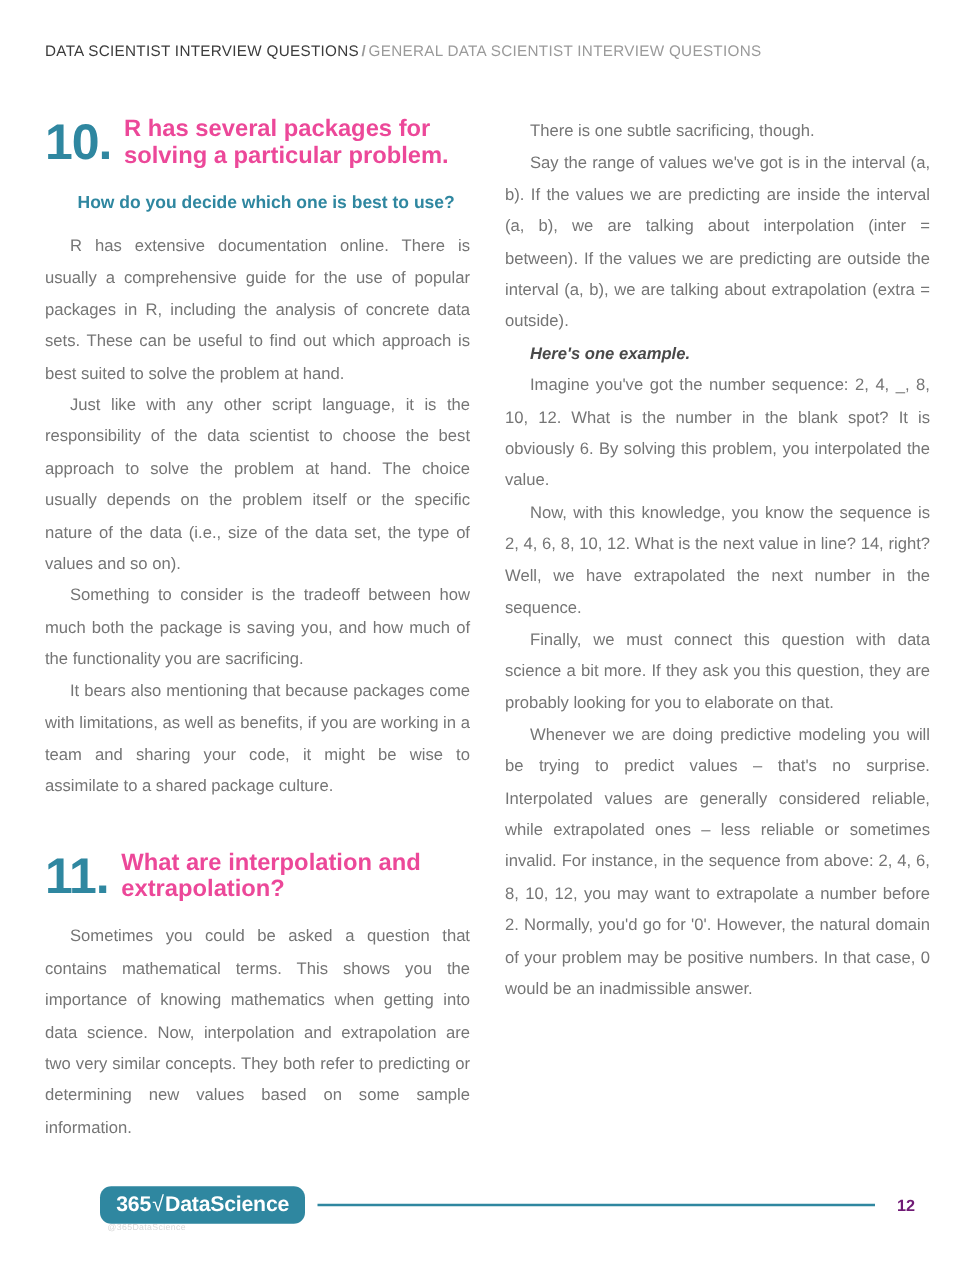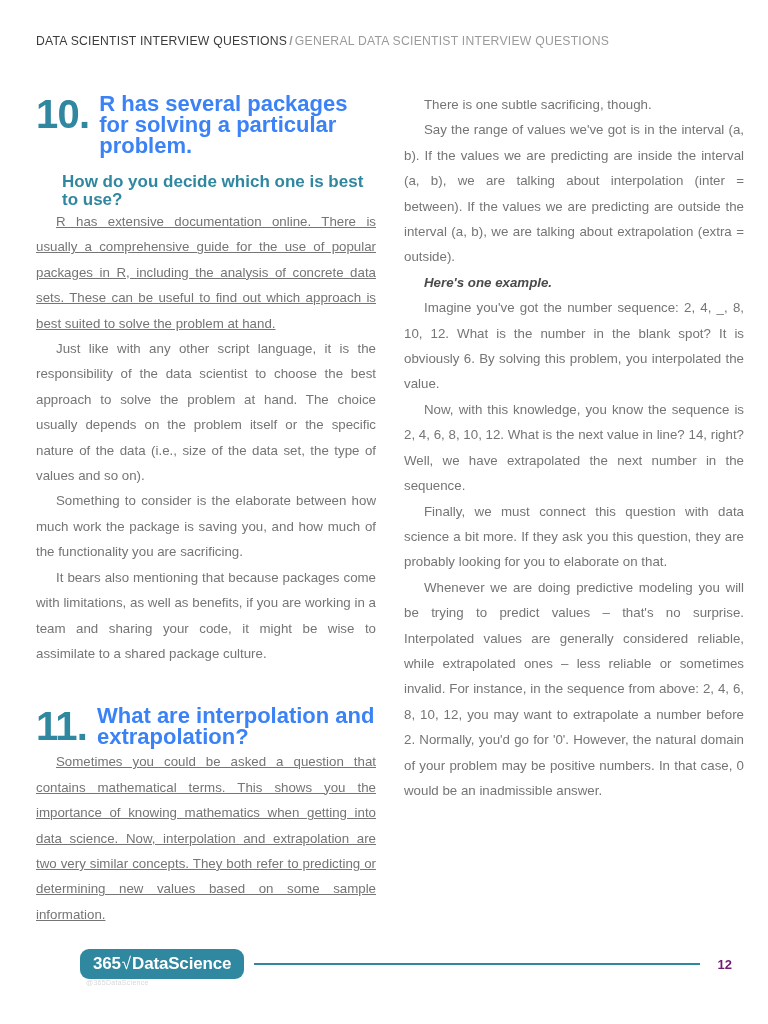--- a/index.html
+++ b/index.html
@@ -72,47 +72,46 @@
     color: #2f87a0;
     font-weight: bold;
     font-size: 40px;
     line-height: 40px;
     letter-spacing: -0.02em;
     flex: 0 0 auto;
     padding-right: 10px;
     margin-top: 2px;
   }
   .qtitle {
-    color: #3b82f6;
-    font-weight: bold;
-    font-size: 22px;
+    color: #ec4899;
+    font-weight: bold;
+    font-size: 19px;
     line-height: 21px;
     padding-top: 1px;
   }
   .qsub {
     color: #2f87a0;
     font-weight: bold;
-    font-size: 17px;
+    font-size: 14px;
     line-height: 18px;
     margin: 17px 0 0 26px;
   }
 
   
   p.body {
     margin: 0;
     font-size: 13.3px;
     line-height: 25.4px;
     text-align: justify;
     text-indent: 20px;
     color: #757575;
     hyphens: manual;
   }
   p.body.first {
-    margin-top: 0;
-    text-decoration: underline;
+    margin-top: 14px;
   }
   .lead-bold {
     display: block;
     font-weight: bold;
     font-style: italic;
     color: #4a4a4a;
     text-indent: 20px;
     font-size: 13.3px;
     line-height: 25.4px;
     margin: 0;
@@ -191,21 +190,21 @@
     <div class="col">
 
       <div class="qblock">
         <div class="qnum">10.</div>
         <div class="qtitle">R has several packages for solving a particular problem.</div>
       </div>
       <div class="qsub">How do you decide which one is best to use?</div>
 
       <p class="body first">R has extensive documentation online. There is usually a comprehensive guide for the use of popular packages in R, including the analysis of concrete data sets. These can be useful to find out which approach is best suited to solve the problem at hand.</p>
       <p class="body">Just like with any other script language, it is the responsibility of the data scientist to choose the best approach to solve the problem at hand. The choice usually depends on the problem itself or the specific nature of the data (i.e., size of the data set, the type of values and so on).</p>
-      <p class="body">Something to consider is the elaborate between how much work the package is saving you, and how much of the functionality you are sacrificing.</p>
+      <p class="body">Something to consider is the tradeoff between how much both the package is saving you, and how much of the functionality you are sacrificing.</p>
       <p class="body">It bears also mentioning that because packages come with limitations, as well as benefits, if you are working in a team and sharing your code, it might be wise to assimilate to a shared package culture.</p>
 
       <div class="gap-q11"></div>
 
       <div class="qblock">
         <div class="qnum">11.</div>
         <div class="qtitle">What are interpolation and extrapolation?</div>
       </div>
 
       <p class="body first">Sometimes you could be asked a question that contains mathematical terms. This shows you the importance of knowing mathematics when getting into data science. Now, interpolation and extrapolation are two very similar concepts. They both refer to predicting or determining new values based on some sample information.</p>

